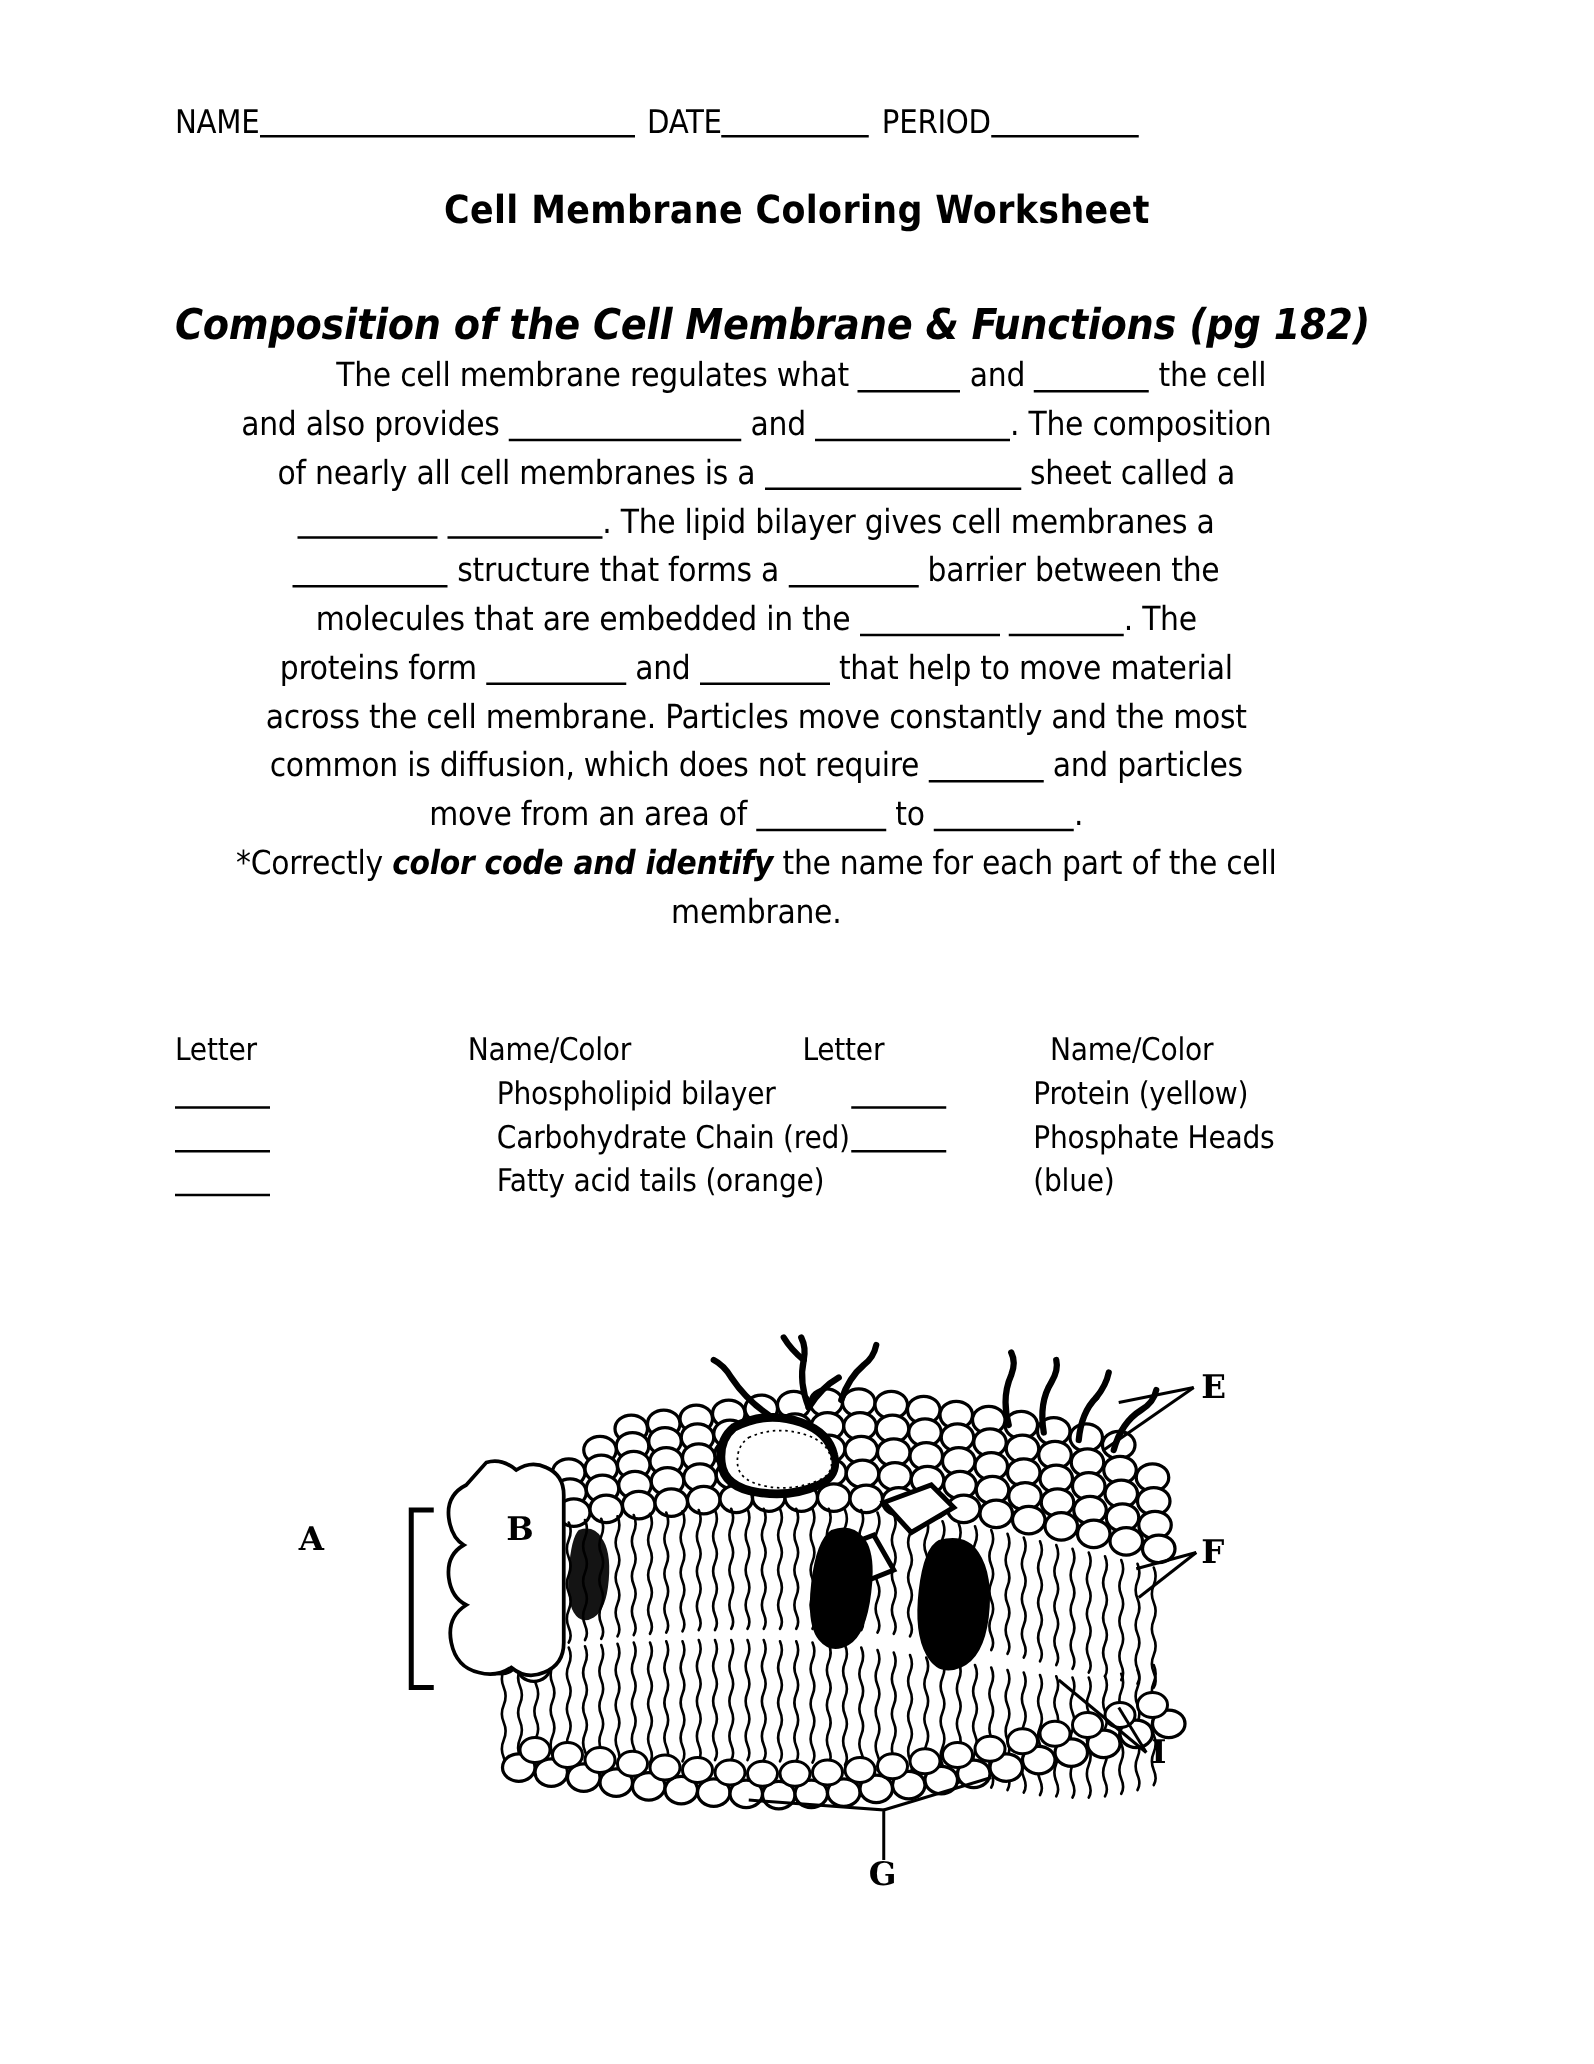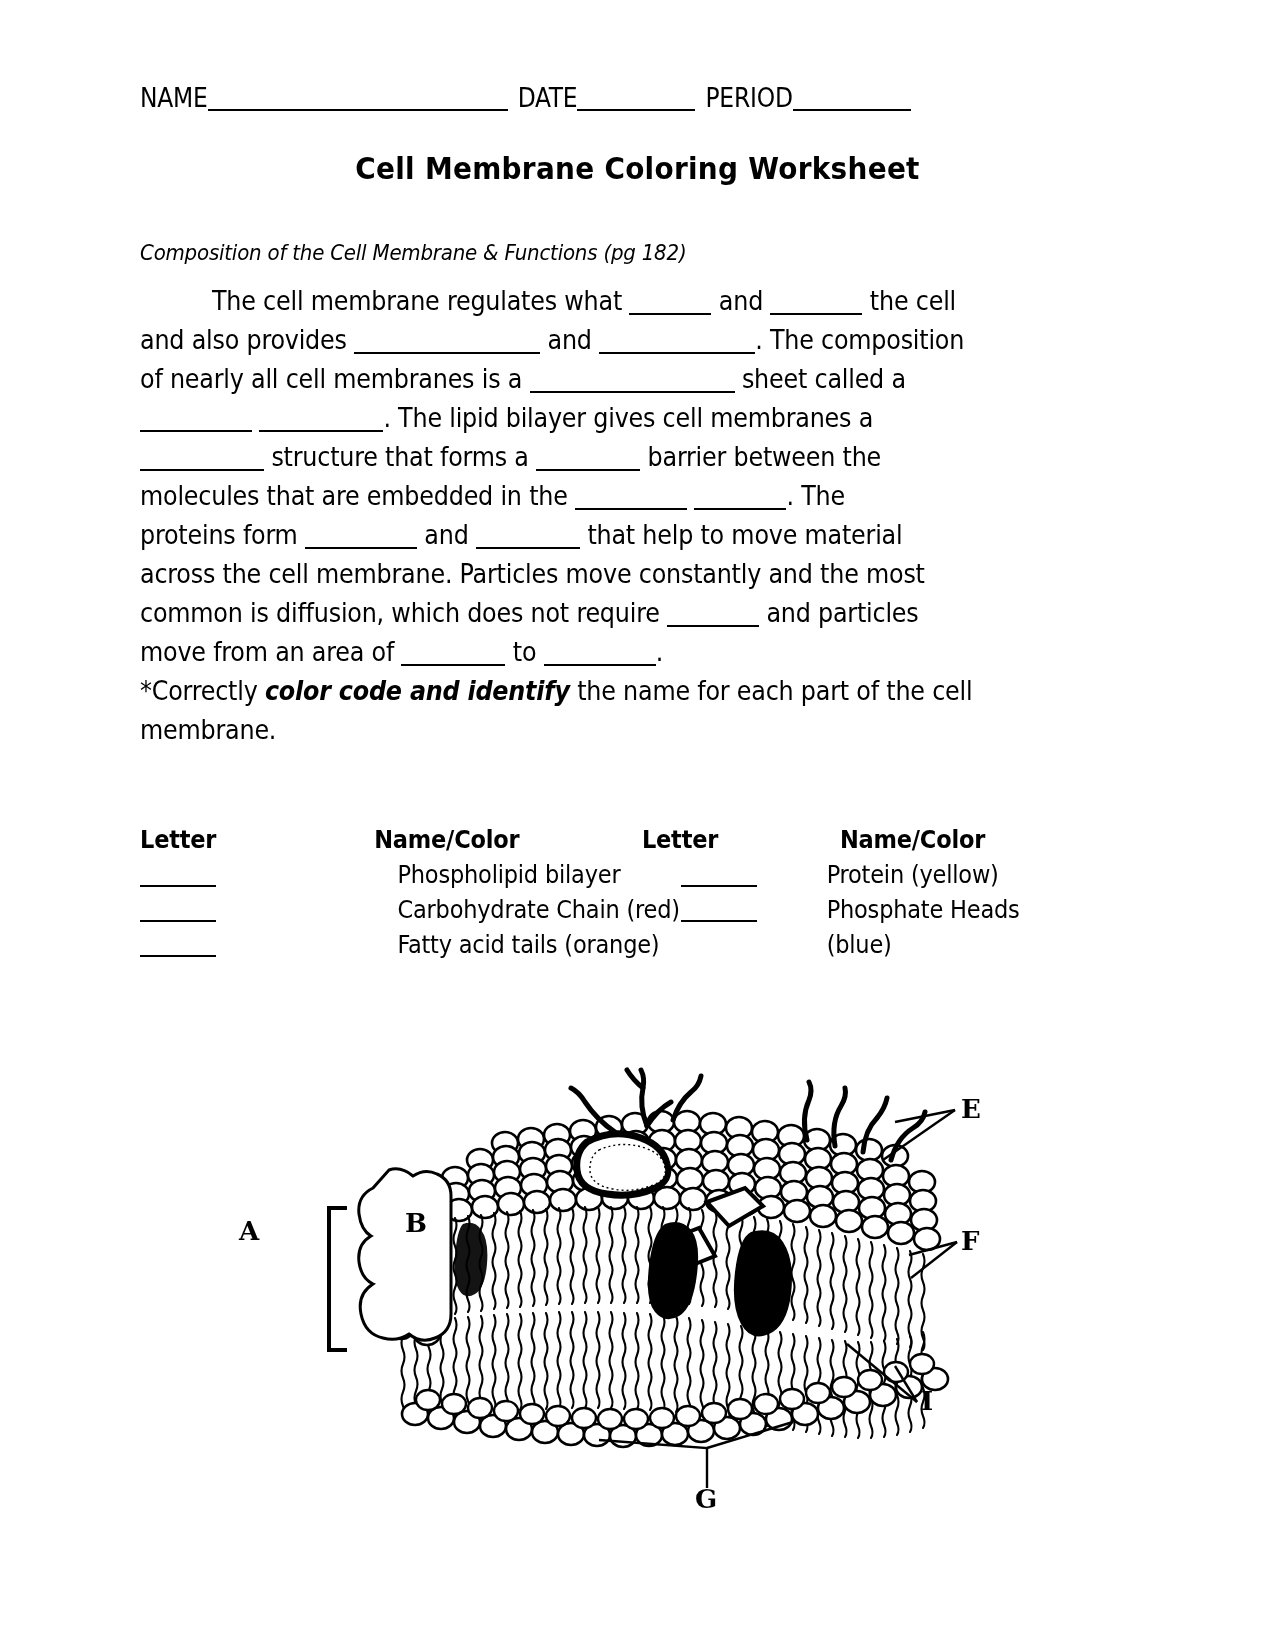--- a/index.html
+++ b/index.html
@@ -62,34 +62,35 @@
     font-size: 31px;
     font-weight: bold;
     letter-spacing: 0.3px;
   }
 
   
   #section-heading {
     position: absolute;
     left: 140px;
     top: 240px;
-    font-size: 22px;
-    font-weight: normal;
+    font-size: 34px;
+    font-weight: bold;
     font-style: italic;
     letter-spacing: -0.2px;
   }
 
   
   #body-block {
     position: absolute;
     left: 140px;
     top: 281px;
     width: 930px;
     font-size: 26.5px;
     line-height: 39px;
+    text-align: center;
   }
   #body-block .line {
     white-space: nowrap;
     height: 39px;
   }
   #body-block .indent { display: inline-block; width: 72px; }
   .blank {
     display: inline-block;
     border-bottom: 2px solid #000;
     vertical-align: -5px;
@@ -112,21 +113,21 @@
     top: 822px;
     width: 930px;
     font-size: 25px;
     line-height: 35px;
   }
   #key-table .krow { display: flex; height: 35px; align-items: baseline; }
   #key-table .c-letter { width: 170px; }
   #key-table .c-name   { width: 320px; }
   #key-table .c-letter2{ width: 165px; }
   #key-table .c-name2  { width: 275px; }
-  #key-table .hdr { font-weight: bold; }
+  #key-table .hdr { font-weight: normal; }
   #key-table .hdr .c-letter  { padding-left: 0px; }
   #key-table .hdr .c-name    { padding-left: 92px; }
   #key-table .hdr .c-letter2 { padding-left: 0px; }
   #key-table .hdr .c-name2   { padding-left: 60px; }
   #key-table .c-name, #key-table .c-name2 { padding-left: 0px; }
   #key-table .body .c-name   { padding-left: 107px; }
   #key-table .body .c-name2  { padding-left: 0px; }
   .keyblank {
     display: inline-block;
     width: 76px;

